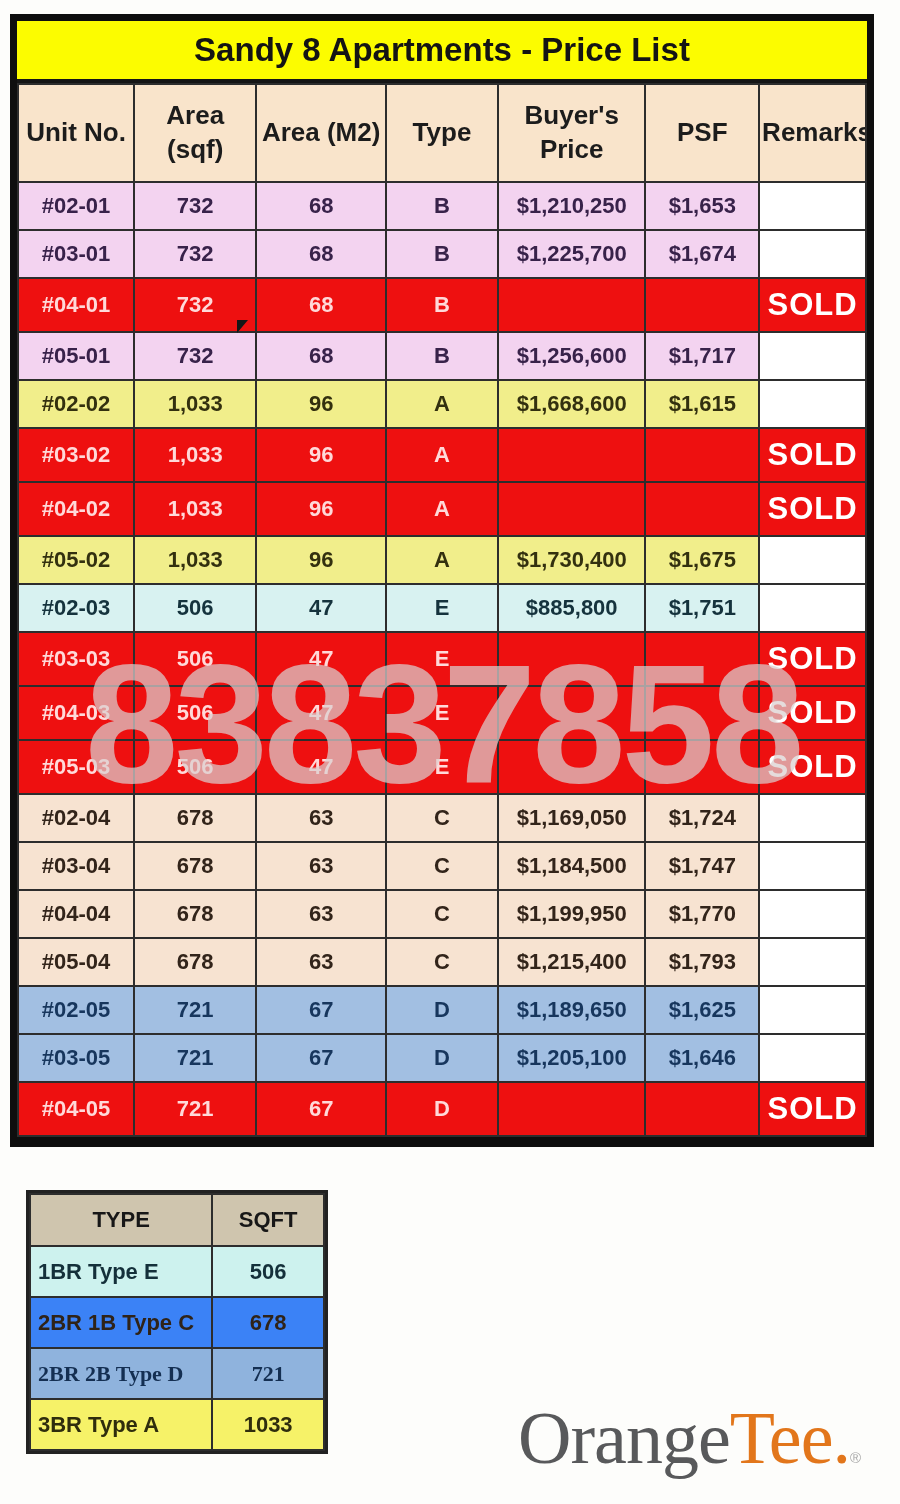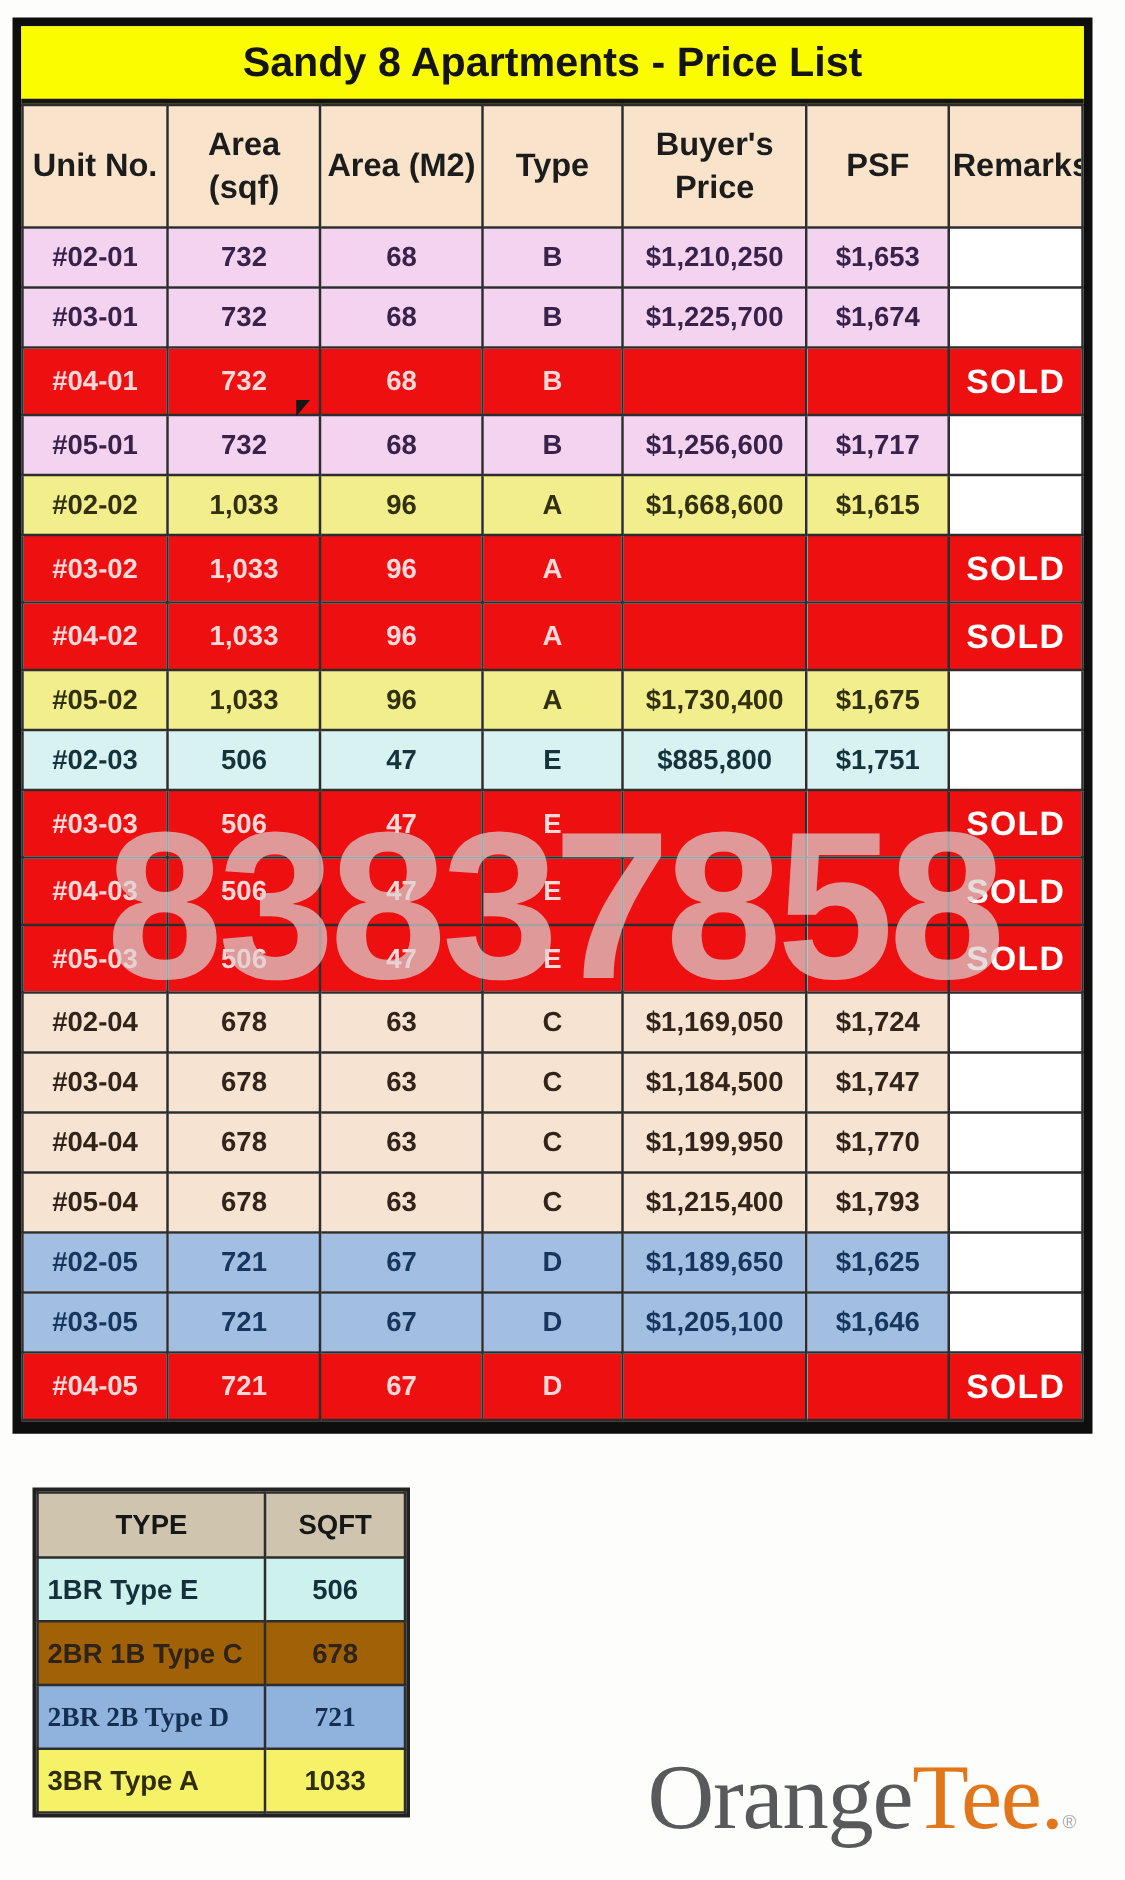--- a/index.html
+++ b/index.html
@@ -19,21 +19,21 @@
   table.price td{font-size:22px;text-align:center;height:46px;padding:0 3px;}
   td.c-price{text-align:right;padding-right:8px;}
   td.c-rem{background:#ffffff;}
 
   tr.row-pink  td{background:#f3d3f0;color:#38224a;}
   tr.row-yellow td{background:#f1ee8b;color:#33300f;}
   tr.row-cyan  td{background:#d8f2f1;color:#15333d;}
   tr.row-peach td{background:#f7e3d1;color:#32241a;}
   tr.row-blue  td{background:#a2bfe2;color:#17365d;}
   tr.row-red   td{background:#ee1010;color:#ffd9d9;height:52px;}
-  tr.row-red   td.c-rem{background:#ee1010;color:#ffffff;font-size:27px;letter-spacing:1px;}
+  tr.row-red   td.c-rem{background:#ee1010;color:#ffffff;font-size:31px;letter-spacing:1px;}
   tr.row-pink td.c-rem, tr.row-yellow td.c-rem, tr.row-cyan td.c-rem,
   tr.row-peach td.c-rem, tr.row-blue td.c-rem{background:#ffffff;}
 
   
   #comment-marker{position:absolute;left:237px;top:320px;width:0;height:0;
         border-top:13px solid #161616;border-right:11px solid transparent;z-index:4;}
 
   
   #watermark{position:absolute;left:85px;top:640px;z-index:6;pointer-events:none;
         font-size:168px;font-weight:bold;line-height:1;letter-spacing:-4px;
@@ -44,21 +44,21 @@
         border:3px solid #222222;background:#fff;}
   table.legend{width:100%;border-collapse:collapse;table-layout:fixed;}
   table.legend th, table.legend td{border:2px solid #2d2d2d;font-weight:bold;}
   table.legend th{background:#cfc5ae;color:#171717;font-size:22px;height:48px;text-align:center;}
   table.legend td{font-size:22px;height:47px;color:#16202c;margin-left:27px;}
   td.l-label{text-align:left;padding-left:7px;}
   td.l-sqft{text-align:center;}
   tr.row-pink  td.l-cell{background:#f6cdec;color:#3a2149;}
   tr.row-yellow td.l-cell{background:#f6f268;color:#2f2d0d;}
   tr.row-cyan  td.l-cell{background:#cdf2ee;color:#14303a;}
-  tr.row-peach td.l-cell{background:#a16207;color:#2f2318;}
+  tr.row-peach td.l-cell{background:#3b82f6;color:#2f2318;}
   tr.row-blue  td.l-cell{background:#8fb3dd;color:#142f52;font-family:Liberation Serif, serif;}
 
   
   #logo{position:absolute;left:518px;top:1396px;font-family:"Liberation Serif", serif;
         font-size:74px;letter-spacing:-1px;white-space:nowrap;text-align:center;}
   #logo .lg-gray{color:#58595b;}
   #logo .lg-orange{color:#e2761b;}
   #logo .lg-reg{color:#a8a8a8;font-size:15px;font-family:"Liberation Sans",sans-serif;
         vertical-align:baseline;}
 </style>

